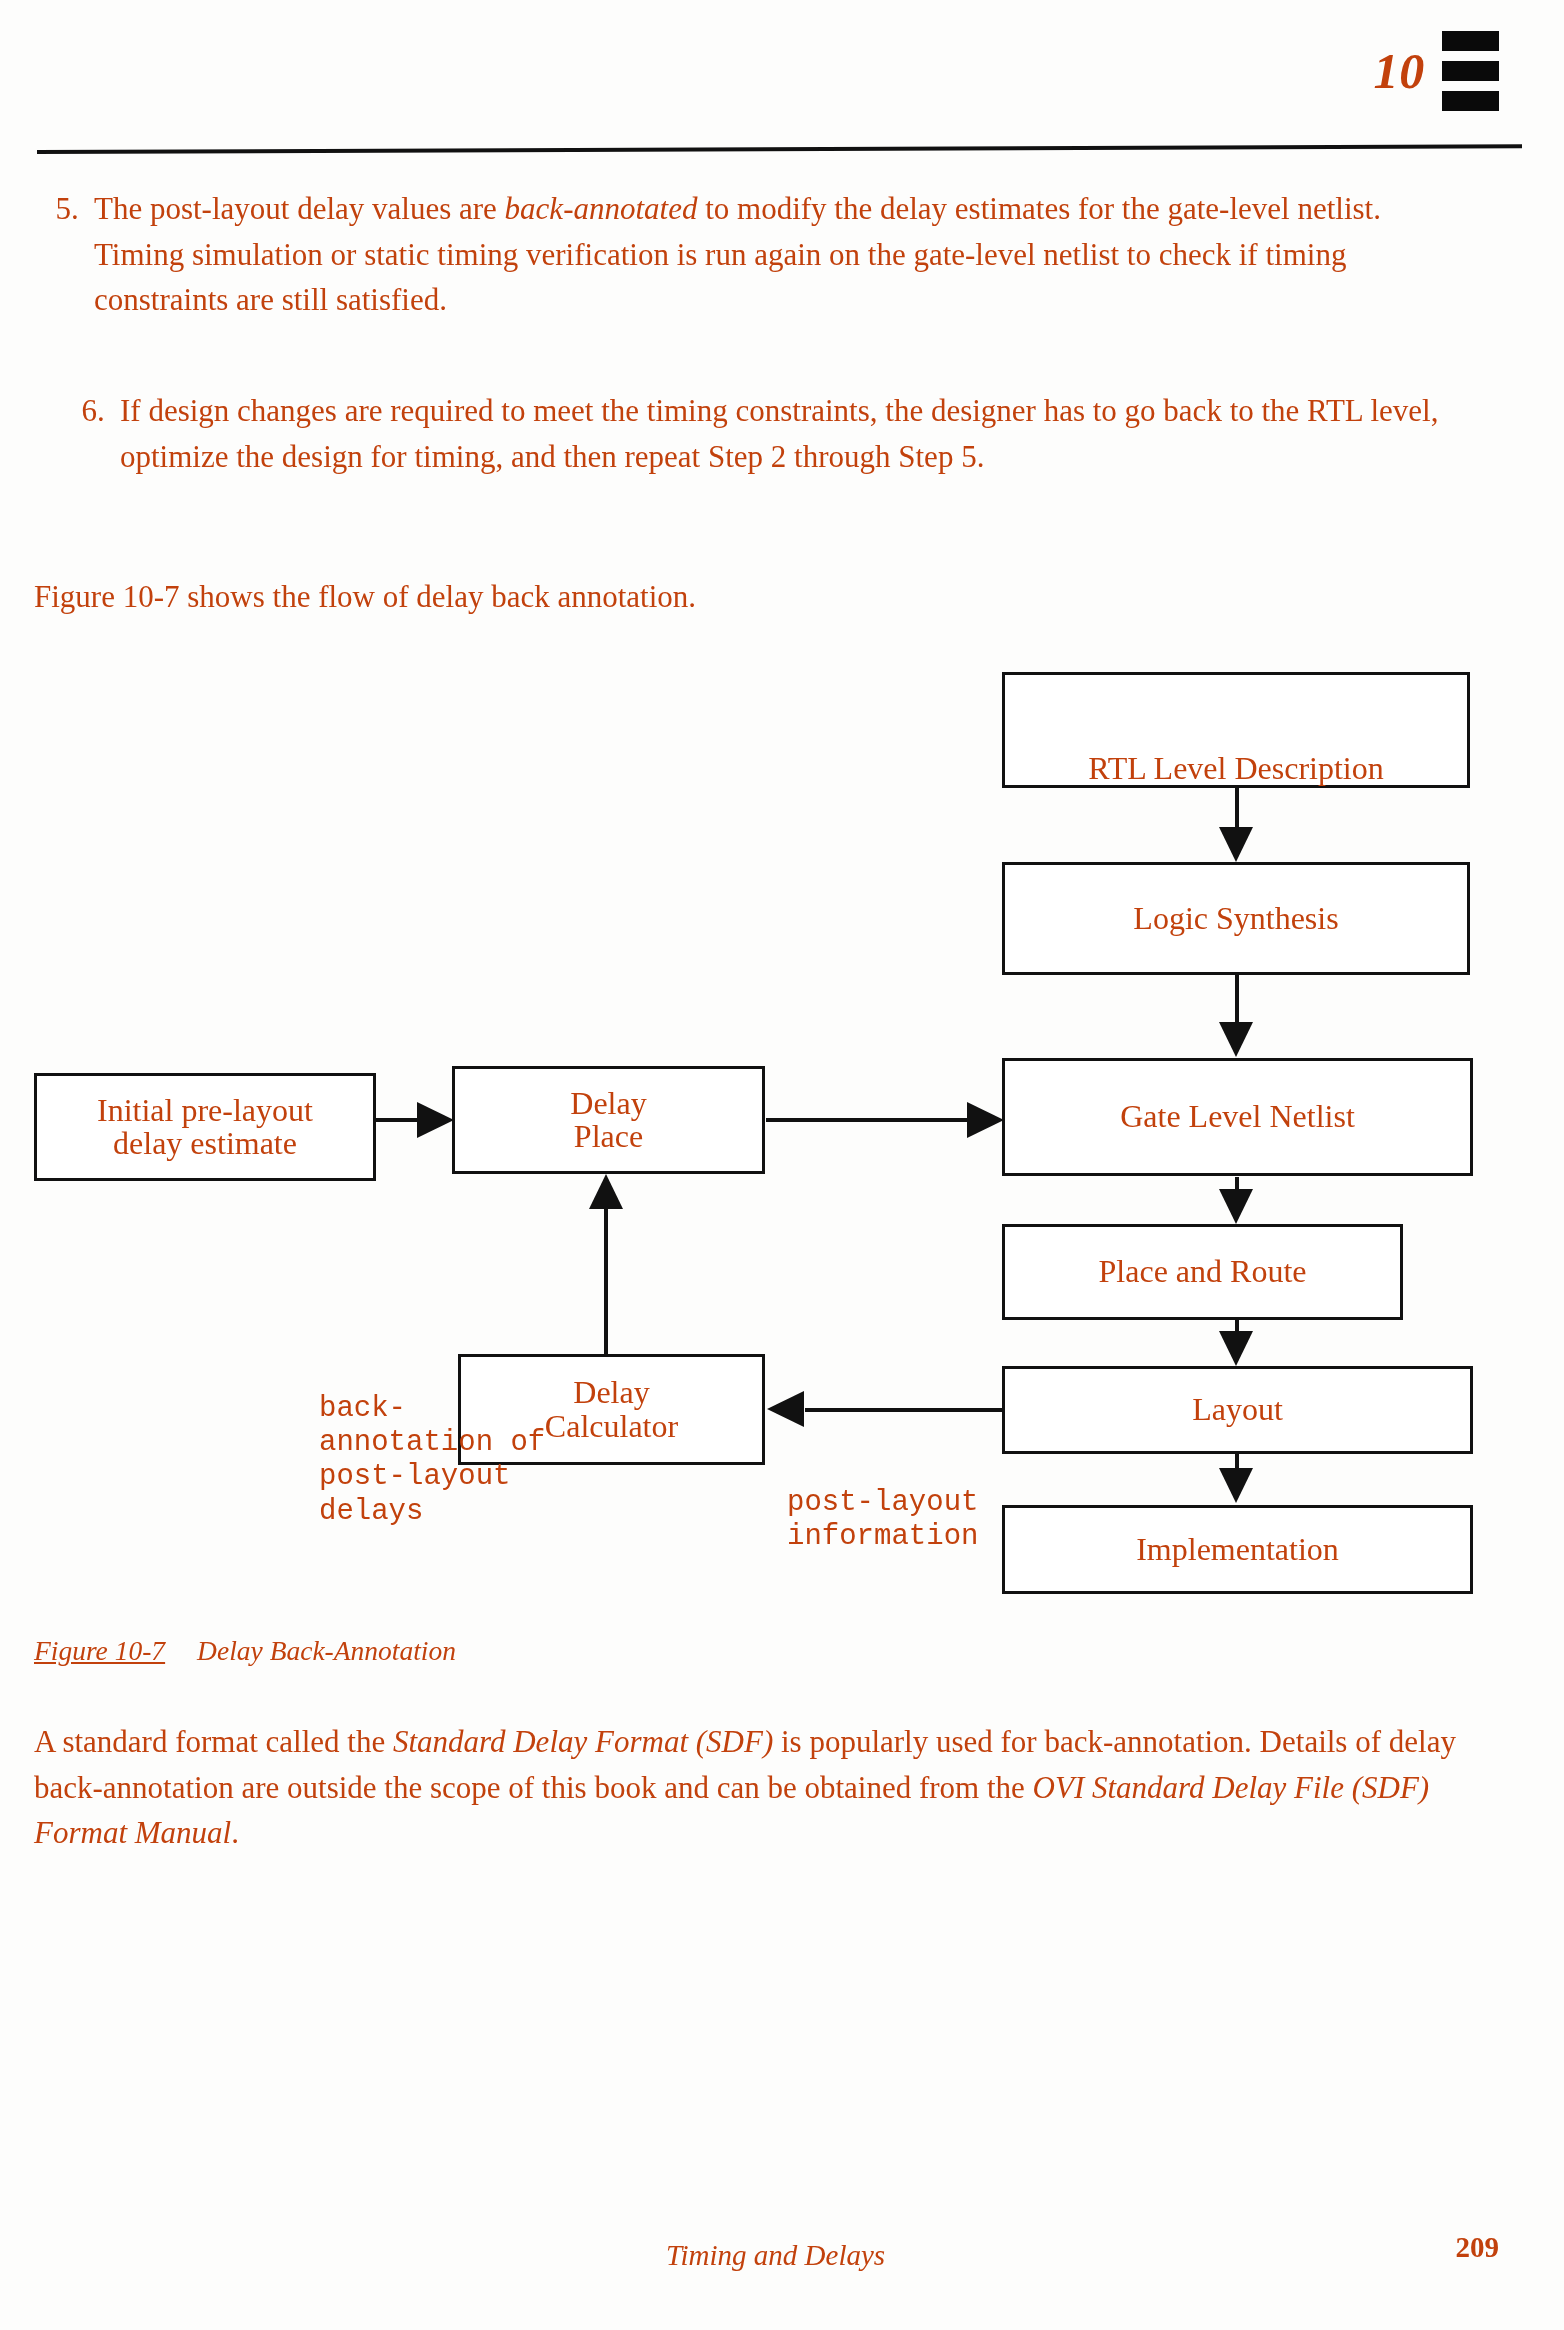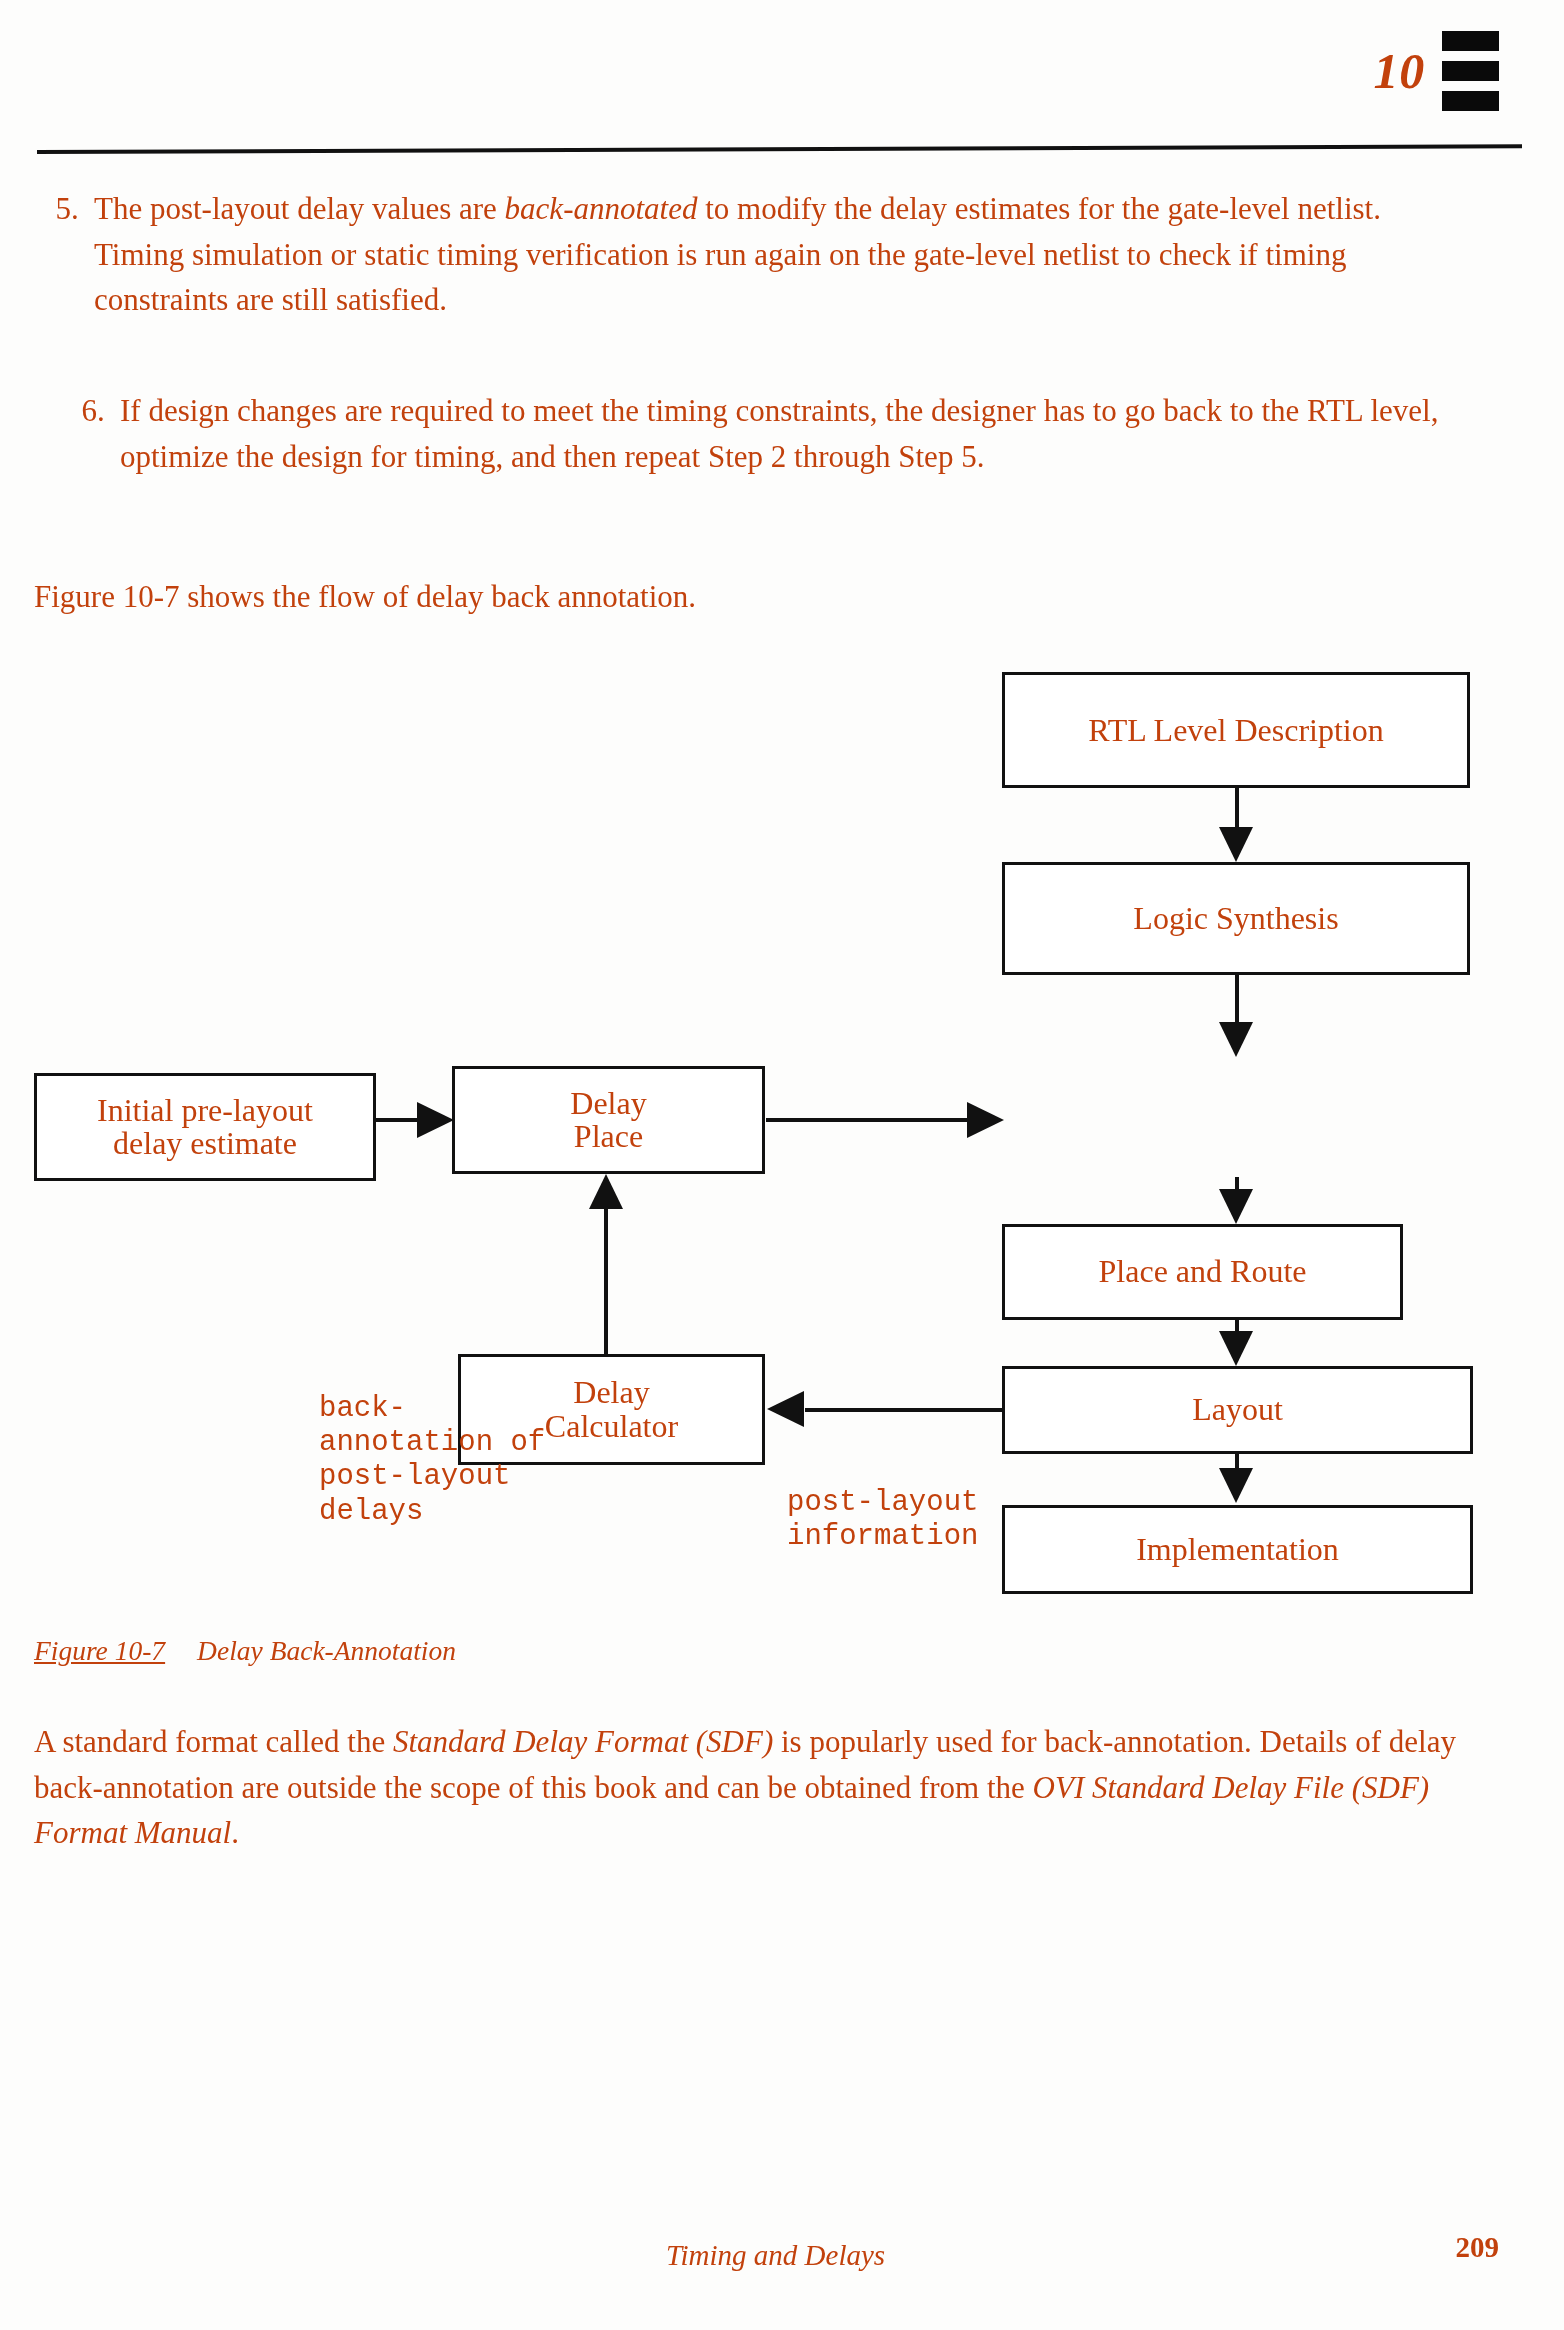--- a/index.html
+++ b/index.html
@@ -102,21 +102,21 @@
     align-items: center;
     justify-content: center;
     text-align: center;
     font-size: 32px;
     line-height: 1.04;
     font-family: "Liberation Serif", "DejaVu Serif", serif;
   }
   .node span { display: block; }
 
   
-  #node-rtl          { left: 1002px; top: 15.3px;   width: 468px; height: 116px; }
+  #node-rtl          { left: 1002px; top: 15.3px;   width: 468px; height: 116px; align-items: flex-end; }
   #node-synth        { left: 1002px; top: 205px;  width: 468px; height: 113px; }
   #node-netlist      { left: 1002px; top: 401px;  width: 471px; height: 118px; }
   #node-pnr          { left: 1002px; top: 567px;  width: 401px; height: 96px; }
   #node-layout       { left: 1002px; top: 709px;  width: 471px; height: 88px; }
   #node-impl         { left: 1002px; top: 848px; width: 471px; height: 89px; }
   
   #node-initial      { left: 34px;  top: 416px;  width: 342px; height: 108px; }
   #node-delayvalues  { left: 452px; top: 409px;  width: 313px; height: 108px; }
   #node-delaycalc    { left: 458px; top: 697px;  width: 307px; height: 111px; }
 
@@ -227,20 +227,23 @@
   <div id="figure-intro">Figure 10-7 shows the flow of delay back annotation.</div>
 
   <div id="diagram">
 
     <div class="node" id="node-rtl">
       <span>RTL Level Description</span>
     </div>
     <div class="node" id="node-synth">
       <span>Logic Synthesis</span>
     </div>
+    <div class="node" id="node-netlist">
+      <span>Gate Level Netlist</span>
+    </div>
     <div class="node" id="node-pnr">
       <span>Place and Route</span>
     </div>
     <div class="node" id="node-layout">
       <span>Layout</span>
     </div>
     <div class="node" id="node-impl">
       <span>Implementation</span>
     </div>
 

